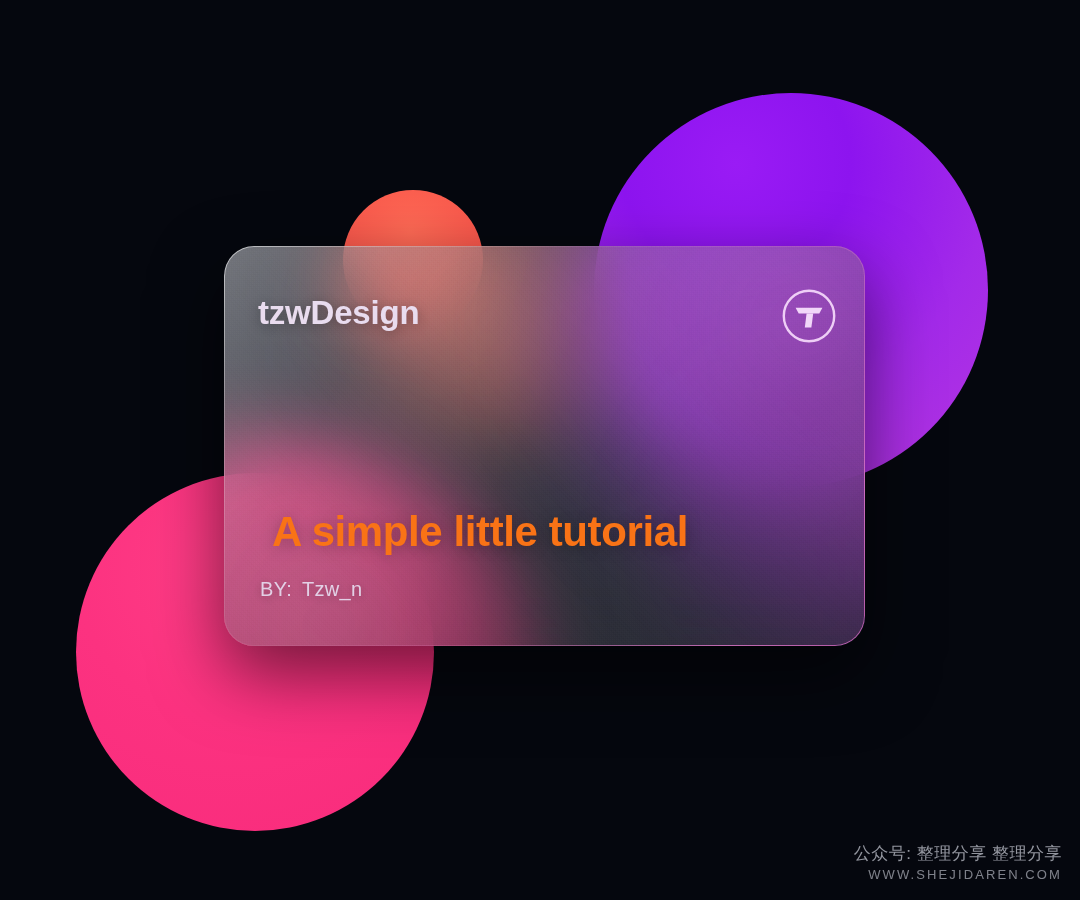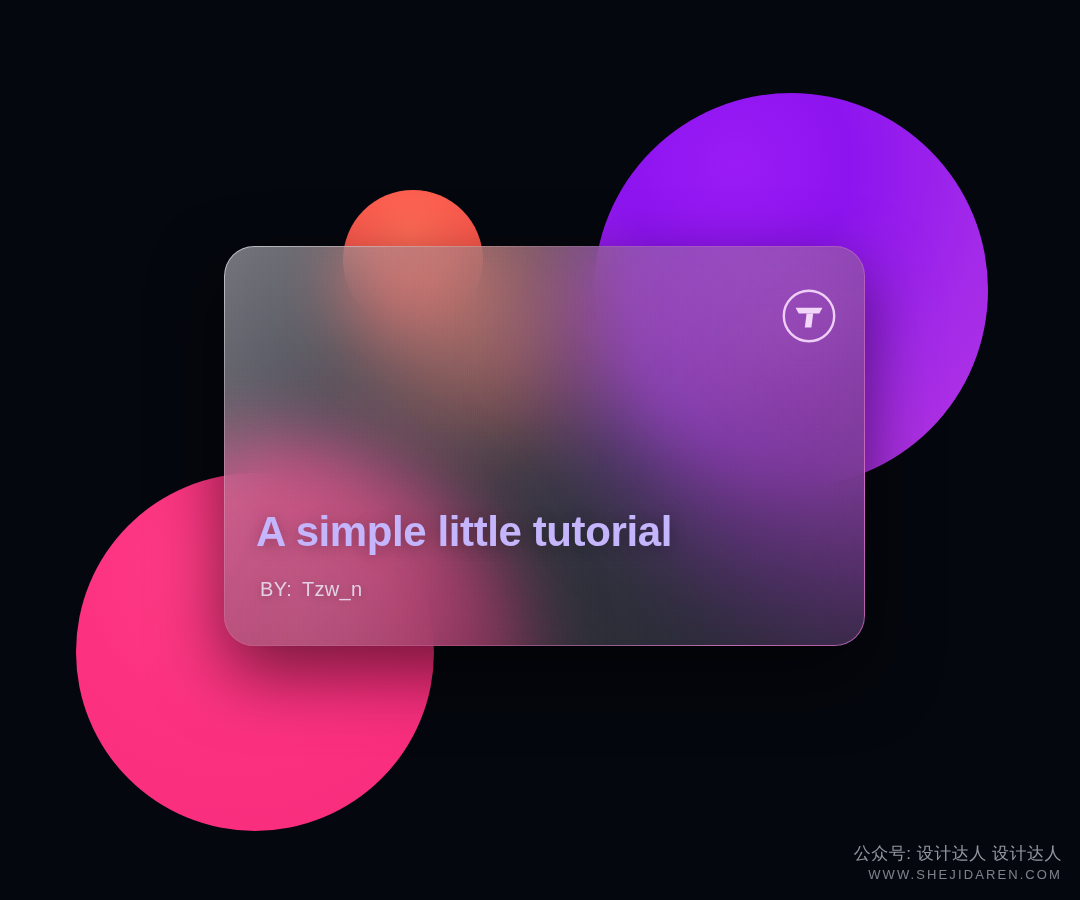--- a/index.html
+++ b/index.html
@@ -213,26 +213,26 @@
     right: 28px;
     top: 42px;
     width: 56px;
     height: 56px;
   }
 
   #logo-badge svg { display: block; width: 56px; height: 56px; }
 
   #card-title {
     position: absolute;
-    left: 32px;
+    left: 48px;
     top: 262px;
     font-size: 42px;
     font-weight: 700;
     letter-spacing: -0.4px;
-    color: #c4b5fd;
+    color: #f97316;
     text-shadow: 0 2px 16px rgba(0,0,0,0.28);
     white-space: nowrap;
   }
 
   #card-byline {
     position: absolute;
     left: 36px;
     top: 332px;
     font-size: 20px;
     font-weight: 400;
@@ -288,36 +288,37 @@
     <div class="glass-bleed" id="bleed-purple-2"></div>
     <div class="glass-bleed" id="bleed-pink"></div>
 
     <div id="glass-veil"></div>
     <div id="glass-noise"></div>
     <div id="glass-sheen"></div>
     <div id="glass-rim"></div>
 
     <div id="card-content">
 
+      <div id="brand-name">tzwDesign</div>
 
       <div id="logo-badge">
         <svg viewBox="0 0 56 56" aria-hidden="true">
           <circle cx="28" cy="28" r="25.2" fill="none" stroke="rgba(250,225,255,0.88)" stroke-width="2.4"></circle>
           <path d="M14.6 19.8 L41.4 19.8 L38.3 25.4 L17.7 25.4 Z" fill="rgba(250,228,255,0.92)"></path>
           <path d="M25.6 25.4 L32.2 25.4 L30.4 39.4 L23.8 39.4 Z" fill="rgba(250,228,255,0.92)"></path>
         </svg>
       </div>
 
       <div id="card-title">A simple little tutorial</div>
 
       <div id="card-byline">
         <span id="byline-label">BY:</span><span id="byline-value">Tzw_n</span>
       </div>
 
     </div>
   </div>
 
   <div id="watermark">
-    <div id="watermark-line1">公众号: 设计达人 设计达人</div>
+    <div id="watermark-line1">公众号: 整理分享 整理分享</div>
     <div id="watermark-line2">WWW.SHEJIDAREN.COM</div>
   </div>
 
 </div>
 
 </body></html>

